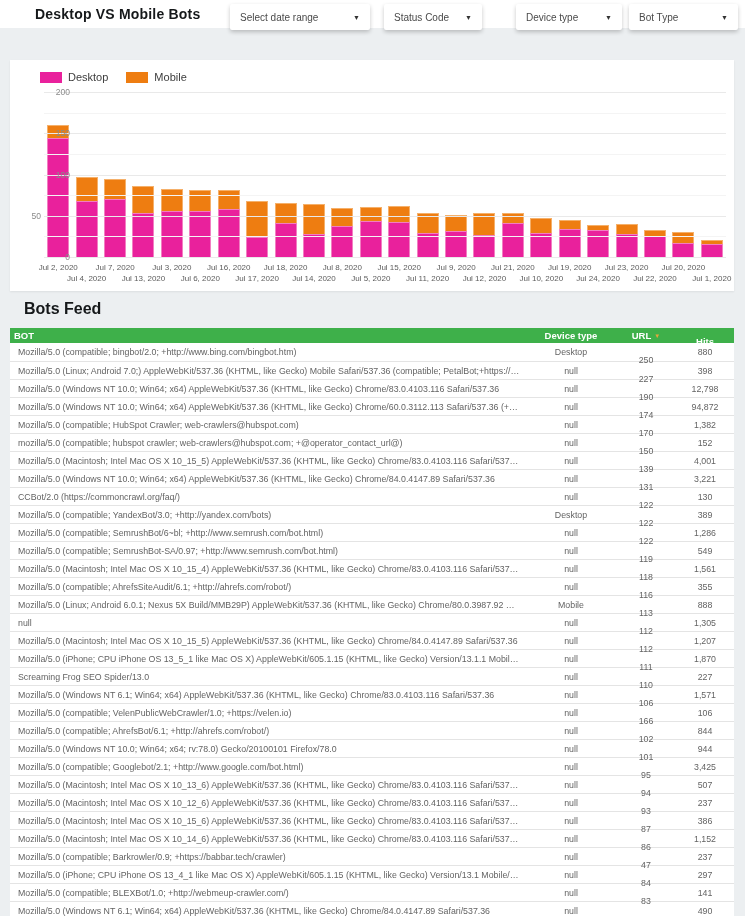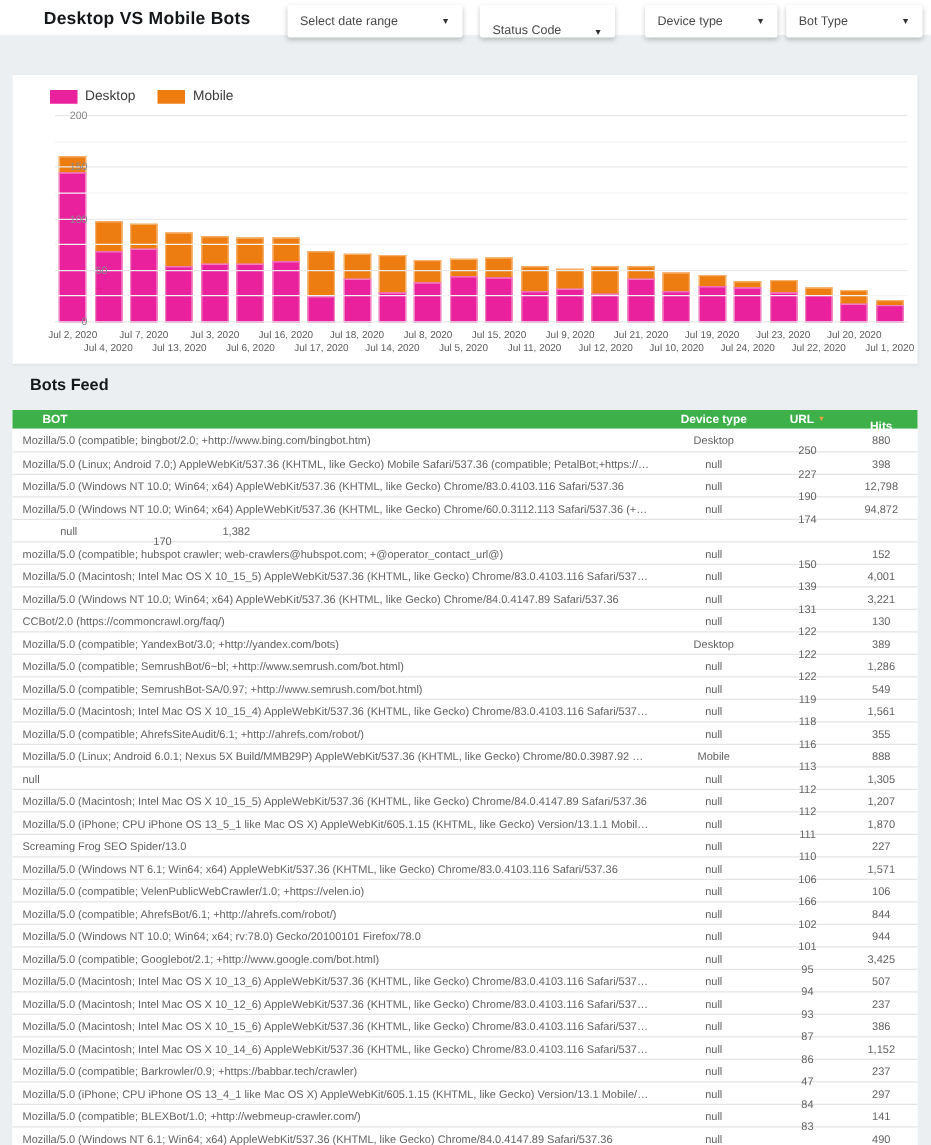--- a/index.html
+++ b/index.html
@@ -9,21 +9,21 @@
 
   
   .topbar { position:absolute; left:0; top:0; width:745px; height:28px; background:#ffffff; }
   .page-title { position:absolute; left:35px; top:0; height:28px; line-height:28px;
                 font-size:14px; font-weight:bold; color:#15181a; letter-spacing:.2px; }
   .dd { position:absolute; top:4px; height:26px; background:#ffffff; border-radius:2px;
         box-shadow:0 2px 4px rgba(0,0,0,.22); display:flex; align-items:center;
         justify-content:space-between; padding:0 10px; font-size:10px; color:#4a4a4a; cursor:pointer; }
   .dd .caret { font-size:7px; color:#333; margin-left:8px; }
   #dd-date   { left:230px; width:140px; }
-  #dd-status { left:384px; width:108px;align-items:flex-end; }
+  #dd-status { left:384px; width:98px; }
   #dd-device { left:516px; width:106px; }
   #dd-bottype{ left:629px; width:109px; }
 
   
   .chart-card { position:absolute; left:10px; top:60px; width:724px; height:231px;
                 background:#ffffff; box-shadow:0 1px 2px rgba(0,0,0,.07); }
   .legend { position:absolute; left:30px; top:11px; display:flex; gap:18px; }
   .legend-item { display:flex; align-items:center; gap:6px; cursor:pointer; }
   .legend-swatch { width:22px; height:11px; display:inline-block; }
   .legend-label { font-size:11px; color:#3d3d3d; }
@@ -37,25 +37,25 @@
   .seg { width:100%; }
   .xlabels { position:absolute; left:34px; top:200px; width:682px; display:grid;
              grid-template-columns:repeat(24,1fr); }
   .xlab { position:relative; height:26px; }
   .xlab span { position:absolute; left:50%; transform:translateX(-50%); white-space:nowrap;
                font-size:8px; color:#5c5c5c; }
   .xlab.upper span { top:3px; }
   .xlab.lower span { top:14px; }
 
   
-  .feed-heading { position:absolute; left:24px; top:300px; font-size:13px; font-weight:bold; color:#15181a; }
+  .feed-heading { position:absolute; left:24px; top:300px; font-size:16px; font-weight:bold; color:#15181a; }
   .table-card { position:absolute; left:10px; top:328px; width:724px; background:#ffffff; }
   .thead { display:flex; height:15px; align-items:center; color:#ffffff; font-weight:bold; font-size:9.5px; }
   .th { cursor:pointer; }
-  .th-bot { flex:1; padding-left:24px; }
+  .th-bot { flex:1; padding-left:4px; }
   .th-dev { width:90px; text-align:center; }
   .th-url { width:60px; text-align:center; }
   .th-hits{ width:58px; text-align:center;margin-top:12px; }
   .sort-icon { font-size:6px; margin-left:3px; position:relative; top:-1px; }
   .trow { display:flex; height:18px; align-items:center; border-top:1px solid #e4e4e4;
           background:#ffffff; font-size:8.8px; color:#636363; }
   .trow:first-child { border-top:none; }
   .c-bot { flex:1; padding-left:8px; padding-right:6px; white-space:nowrap; overflow:hidden;
            text-overflow:ellipsis; }
   .c-dev { width:90px; text-align:center; }
@@ -248,21 +248,21 @@
     <div class="gridline major" style="bottom: 0px;"></div>
         <div class="gridline" style="bottom: 20.625px;"></div>
         <div class="gridline major" style="bottom: 41.25px;"></div>
         <div class="gridline" style="bottom: 61.875px;"></div>
         <div class="gridline major" style="bottom: 82.5px;"></div>
         <div class="gridline" style="bottom: 103.125px;"></div>
         <div class="gridline major" style="bottom: 123.75px;"></div>
         <div class="gridline" style="bottom: 144.375px;"></div>
         <div class="gridline major" style="bottom: 165px;"></div>
         <div class="ylabel" style="bottom: -4px; right: 656px;">0</div>
-        <div class="ylabel" style="bottom: 37.25px; right: 640px;">50</div>
+        <div class="ylabel" style="bottom: 37.25px; right: 685px;">50</div>
         <div class="ylabel" style="bottom: 78.5px; right: 656px;">100</div>
         <div class="ylabel" style="bottom: 119.75px; right: 656px;">150</div>
         <div class="ylabel" style="bottom: 161px; right: 656px;">200</div>
       </div>
     <div class="xlabels" id="xlabels">
         <div class="xlab upper">
           <span>Jul 2, 2020</span>
         </div>
         <div class="xlab lower">
           <span>Jul 4, 2020</span>
@@ -366,20 +366,21 @@
           <div class="c-url">190</div>
           <div class="c-hits">12,798</div>
         </div>
         <div class="trow">
           <div class="c-bot">Mozilla/5.0 (Windows NT 10.0; Win64; x64) AppleWebKit/537.36 (KHTML, like Gecko) Chrome/60.0.3112.113 Safari/537.36 (+https://whatis.contentking...</div>
           <div class="c-dev">null</div>
           <div class="c-url">174</div>
           <div class="c-hits">94,872</div>
         </div>
         <div class="trow">
+          <div class="c-bot">Mozilla/5.0 (compatible; HubSpot Crawler; web-crawlers@hubspot.com)</div>
           <div class="c-dev">null</div>
           <div class="c-url">170</div>
           <div class="c-hits">1,382</div>
         </div>
         <div class="trow">
           <div class="c-bot">mozilla/5.0 (compatible; hubspot crawler; web-crawlers@hubspot.com; +@operator_contact_url@)</div>
           <div class="c-dev">null</div>
           <div class="c-url">150</div>
           <div class="c-hits">152</div>
         </div>

